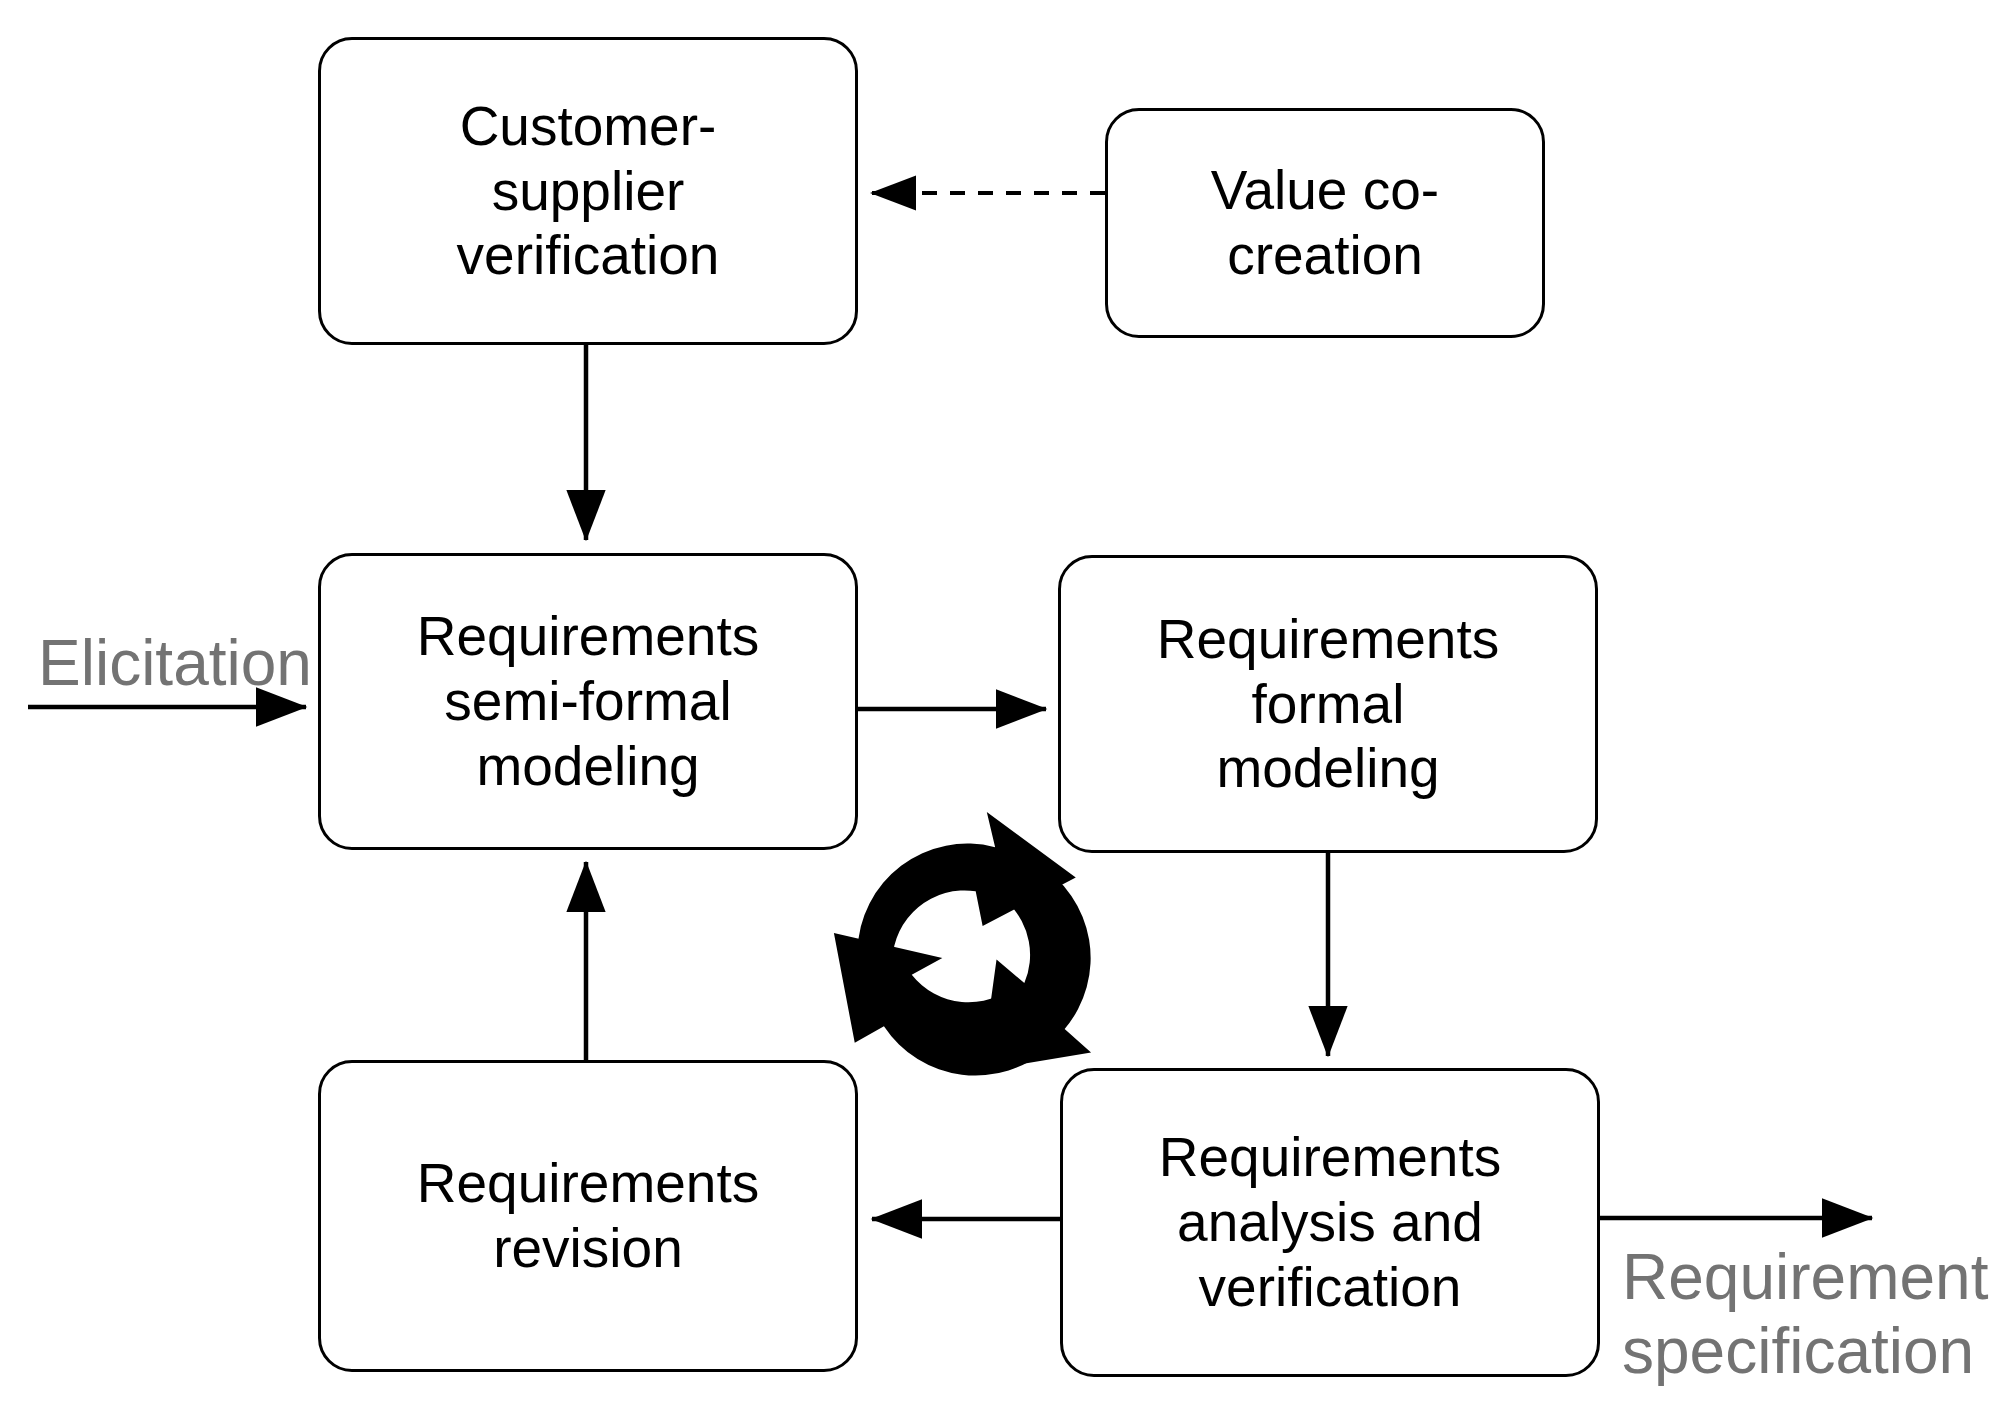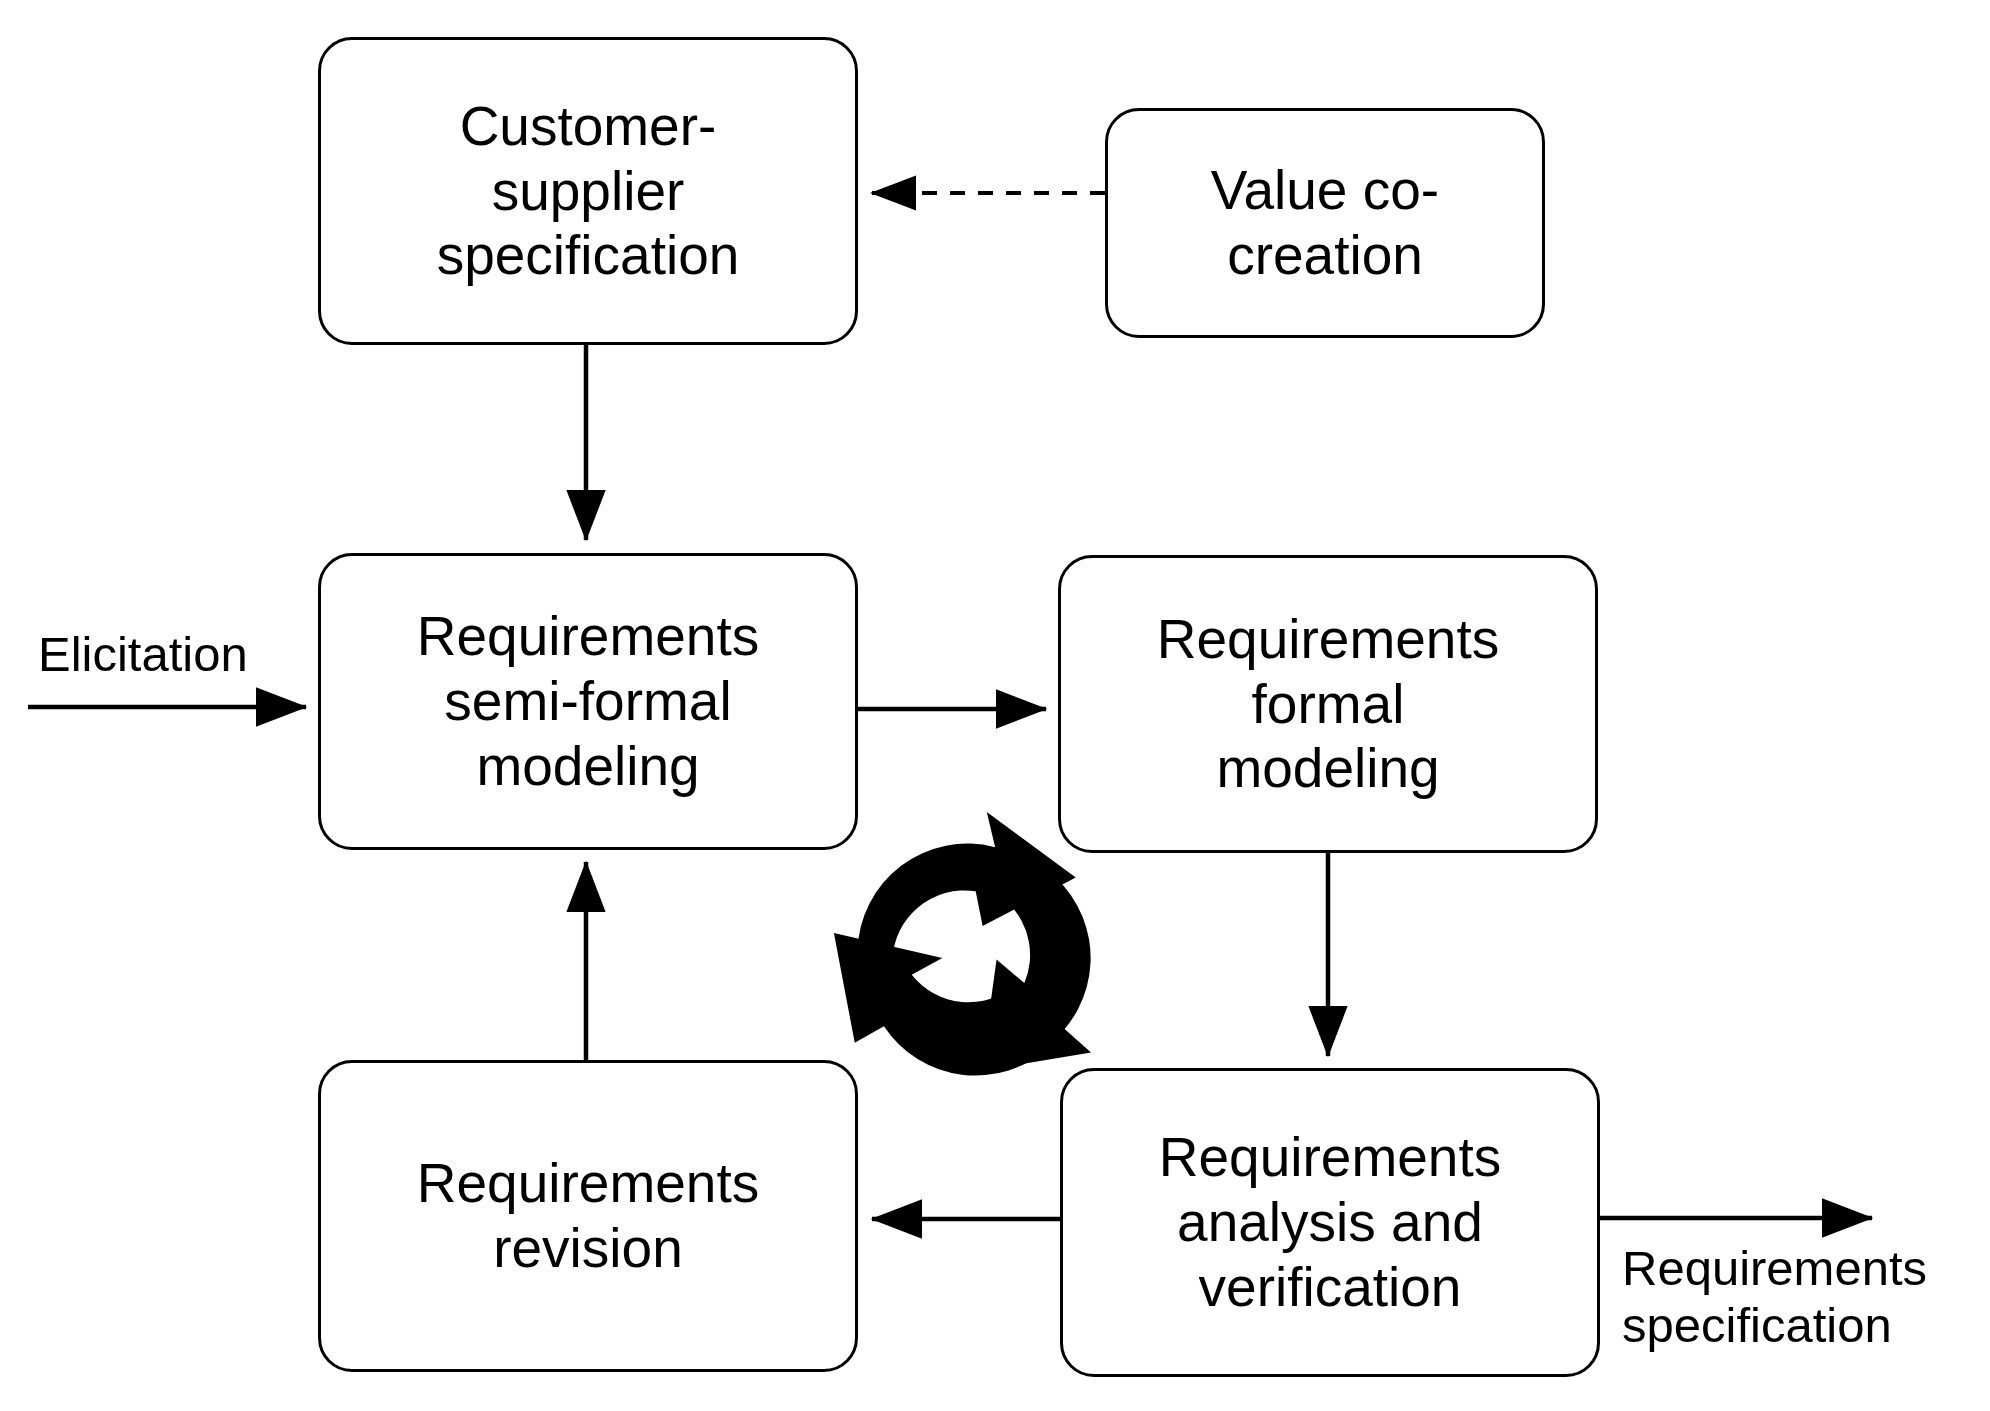--- a/index.html
+++ b/index.html
@@ -36,22 +36,22 @@
     font-size: 55px;
     line-height: 1.18;
     font-weight: 400;
     padding: 0 18px;
     z-index: 2;
   }
   .node .node-label { white-space: pre-line; display: block; }
 
   .free-label {
     position: absolute;
-    color: #000000;
-    font-size: 49px;
+    color: #737373;
+    font-size: 64px;
     line-height: 1.16;
     white-space: pre-line;
     z-index: 3;
   }
 
   
   #node-customer-supplier { left: 318px; top: 37px;   width: 540px; height: 308px; }
   #node-value-cocreation  { left: 1105px; top: 75px;  width: 440px; height: 230px; margin-top: 33px; }
   #node-semi-formal       { left: 318px; top: 553px;  width: 540px; height: 297px; }
   #node-formal            { left: 1058px; top: 555px; width: 540px; height: 298px; }
@@ -131,21 +131,21 @@
 
      Requirements specification (output) --&gt;
     <g>
       <line x1="1600" y1="1218" x2="1872" y2="1218" stroke="#000" stroke-width="4.5" marker-end="url(#arrowR)"></line>
     </g>
   </svg>
 
   <div class="node" id="node-customer-supplier">
     <span class="node-label">Customer-
 supplier
-specification</span>
+verification</span>
   </div>
 
   <div class="node" id="node-value-cocreation">
     <span class="node-label">Value co-
 creation</span>
   </div>
 
   <div class="node" id="node-semi-formal">
     <span class="node-label">Requirements
 semi-formal

